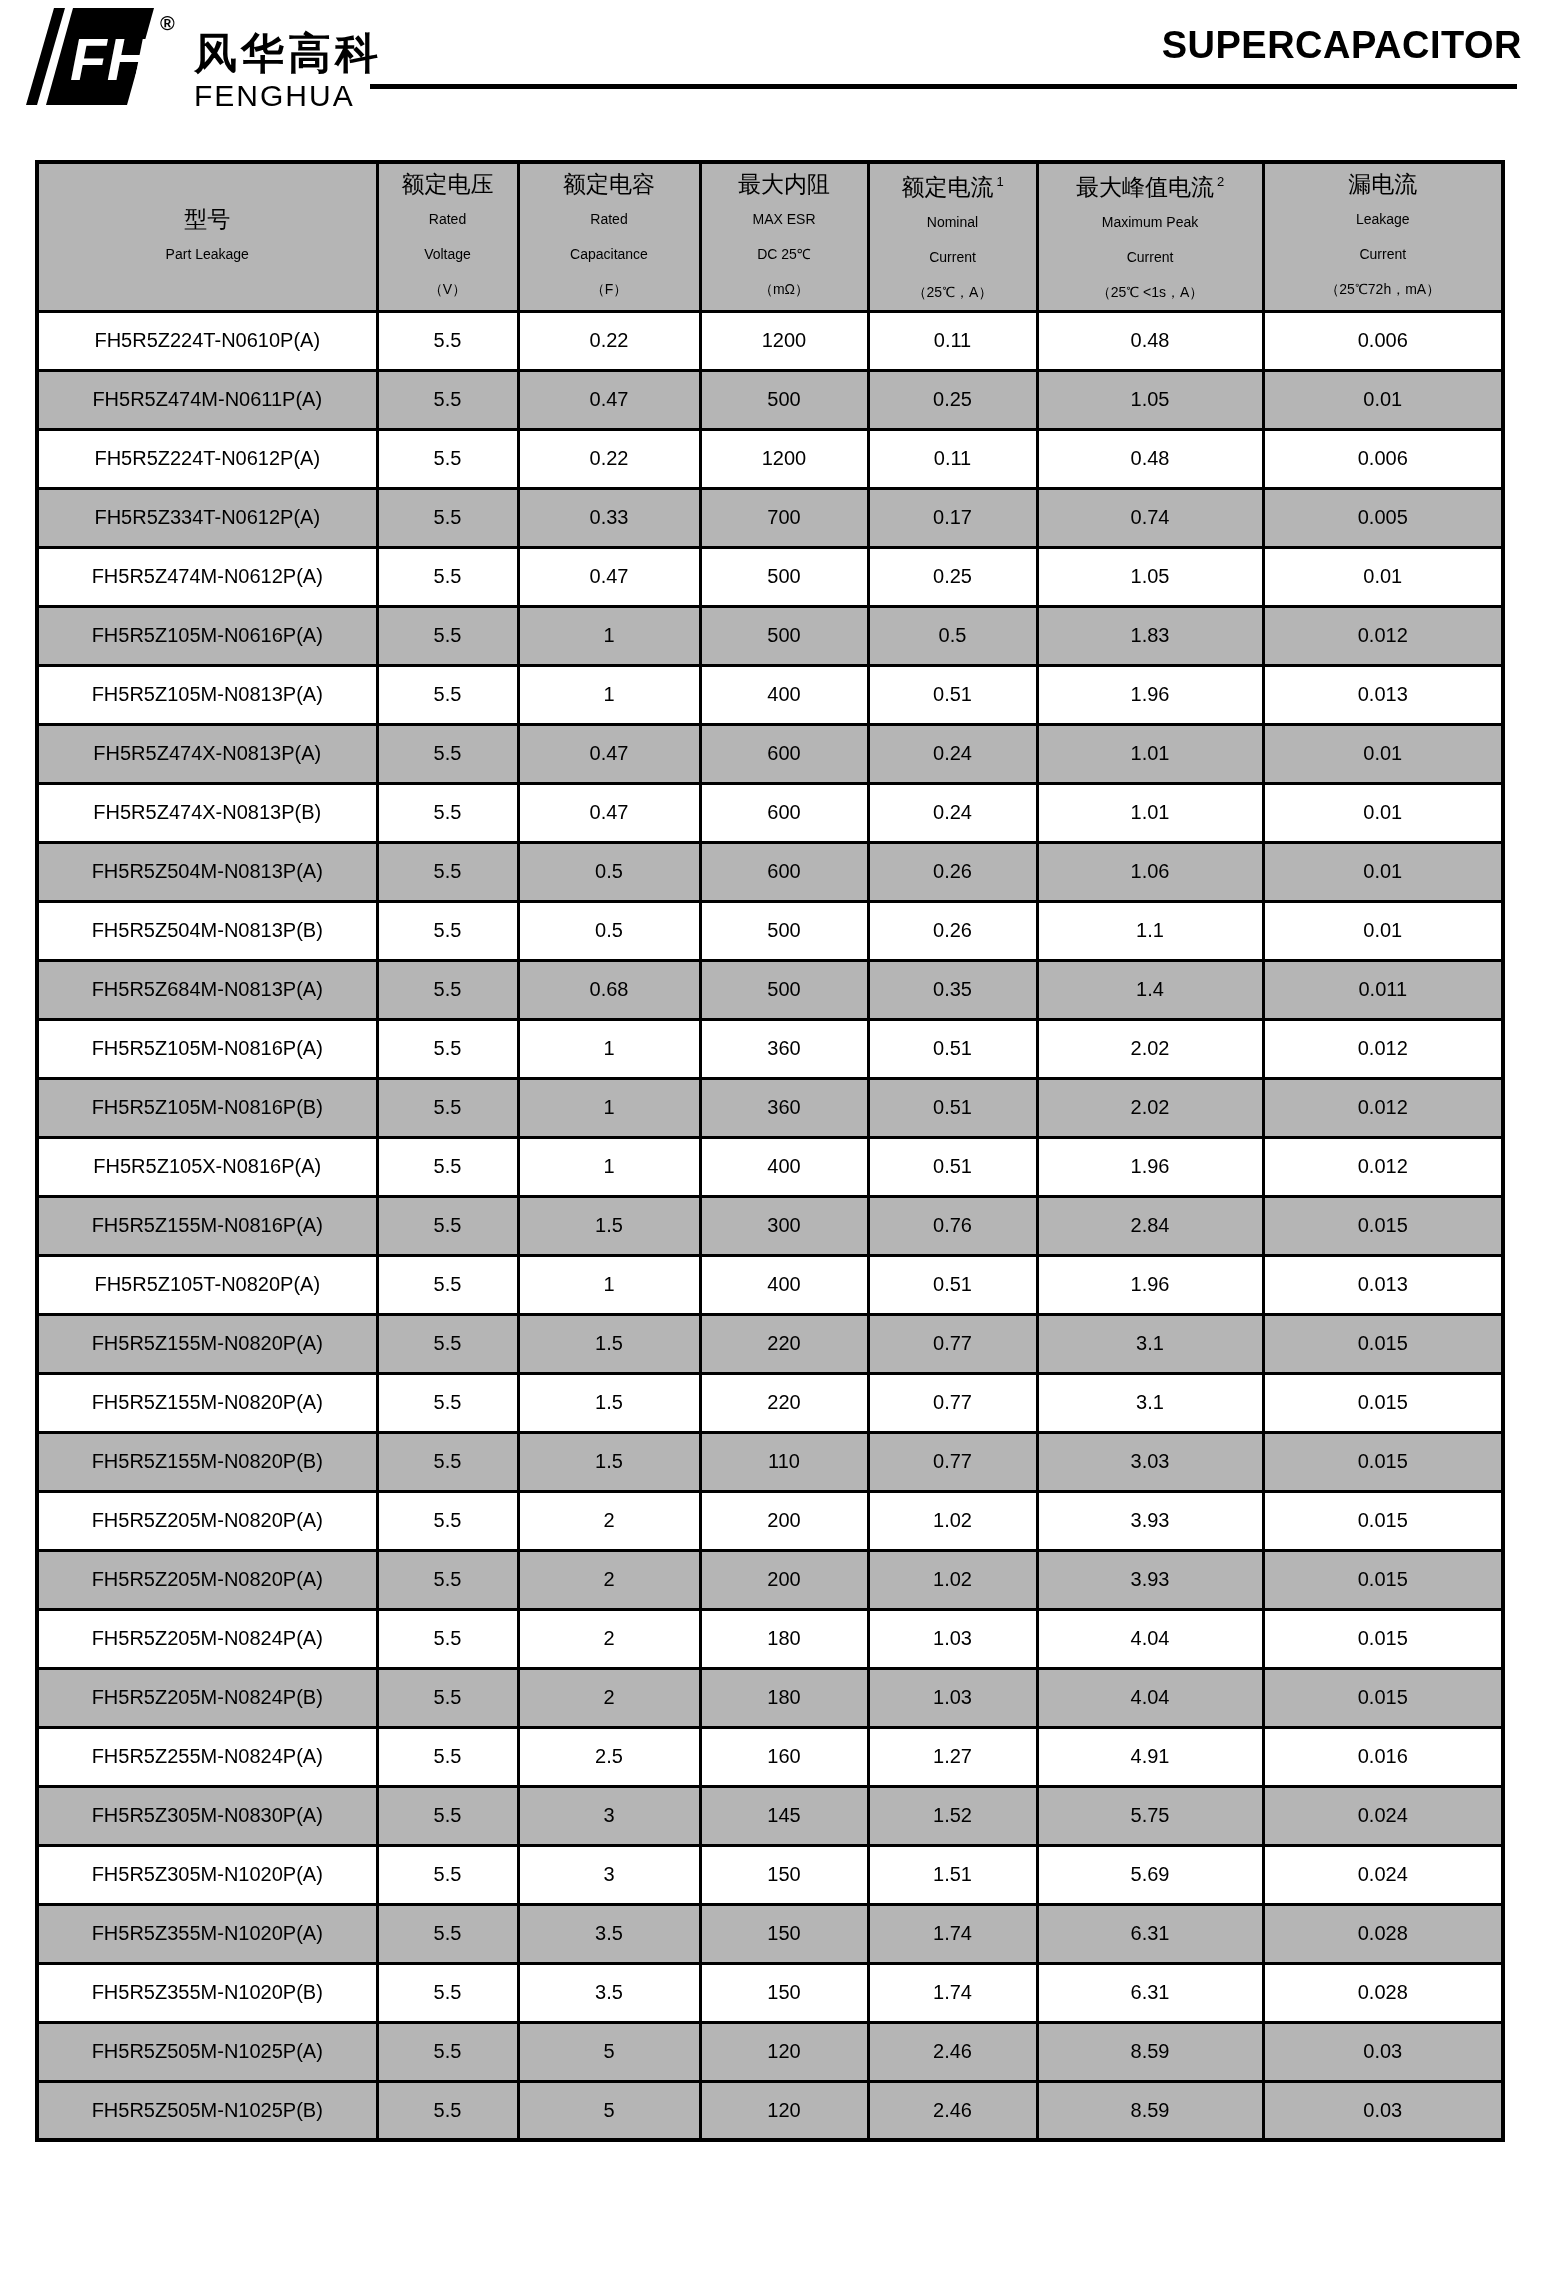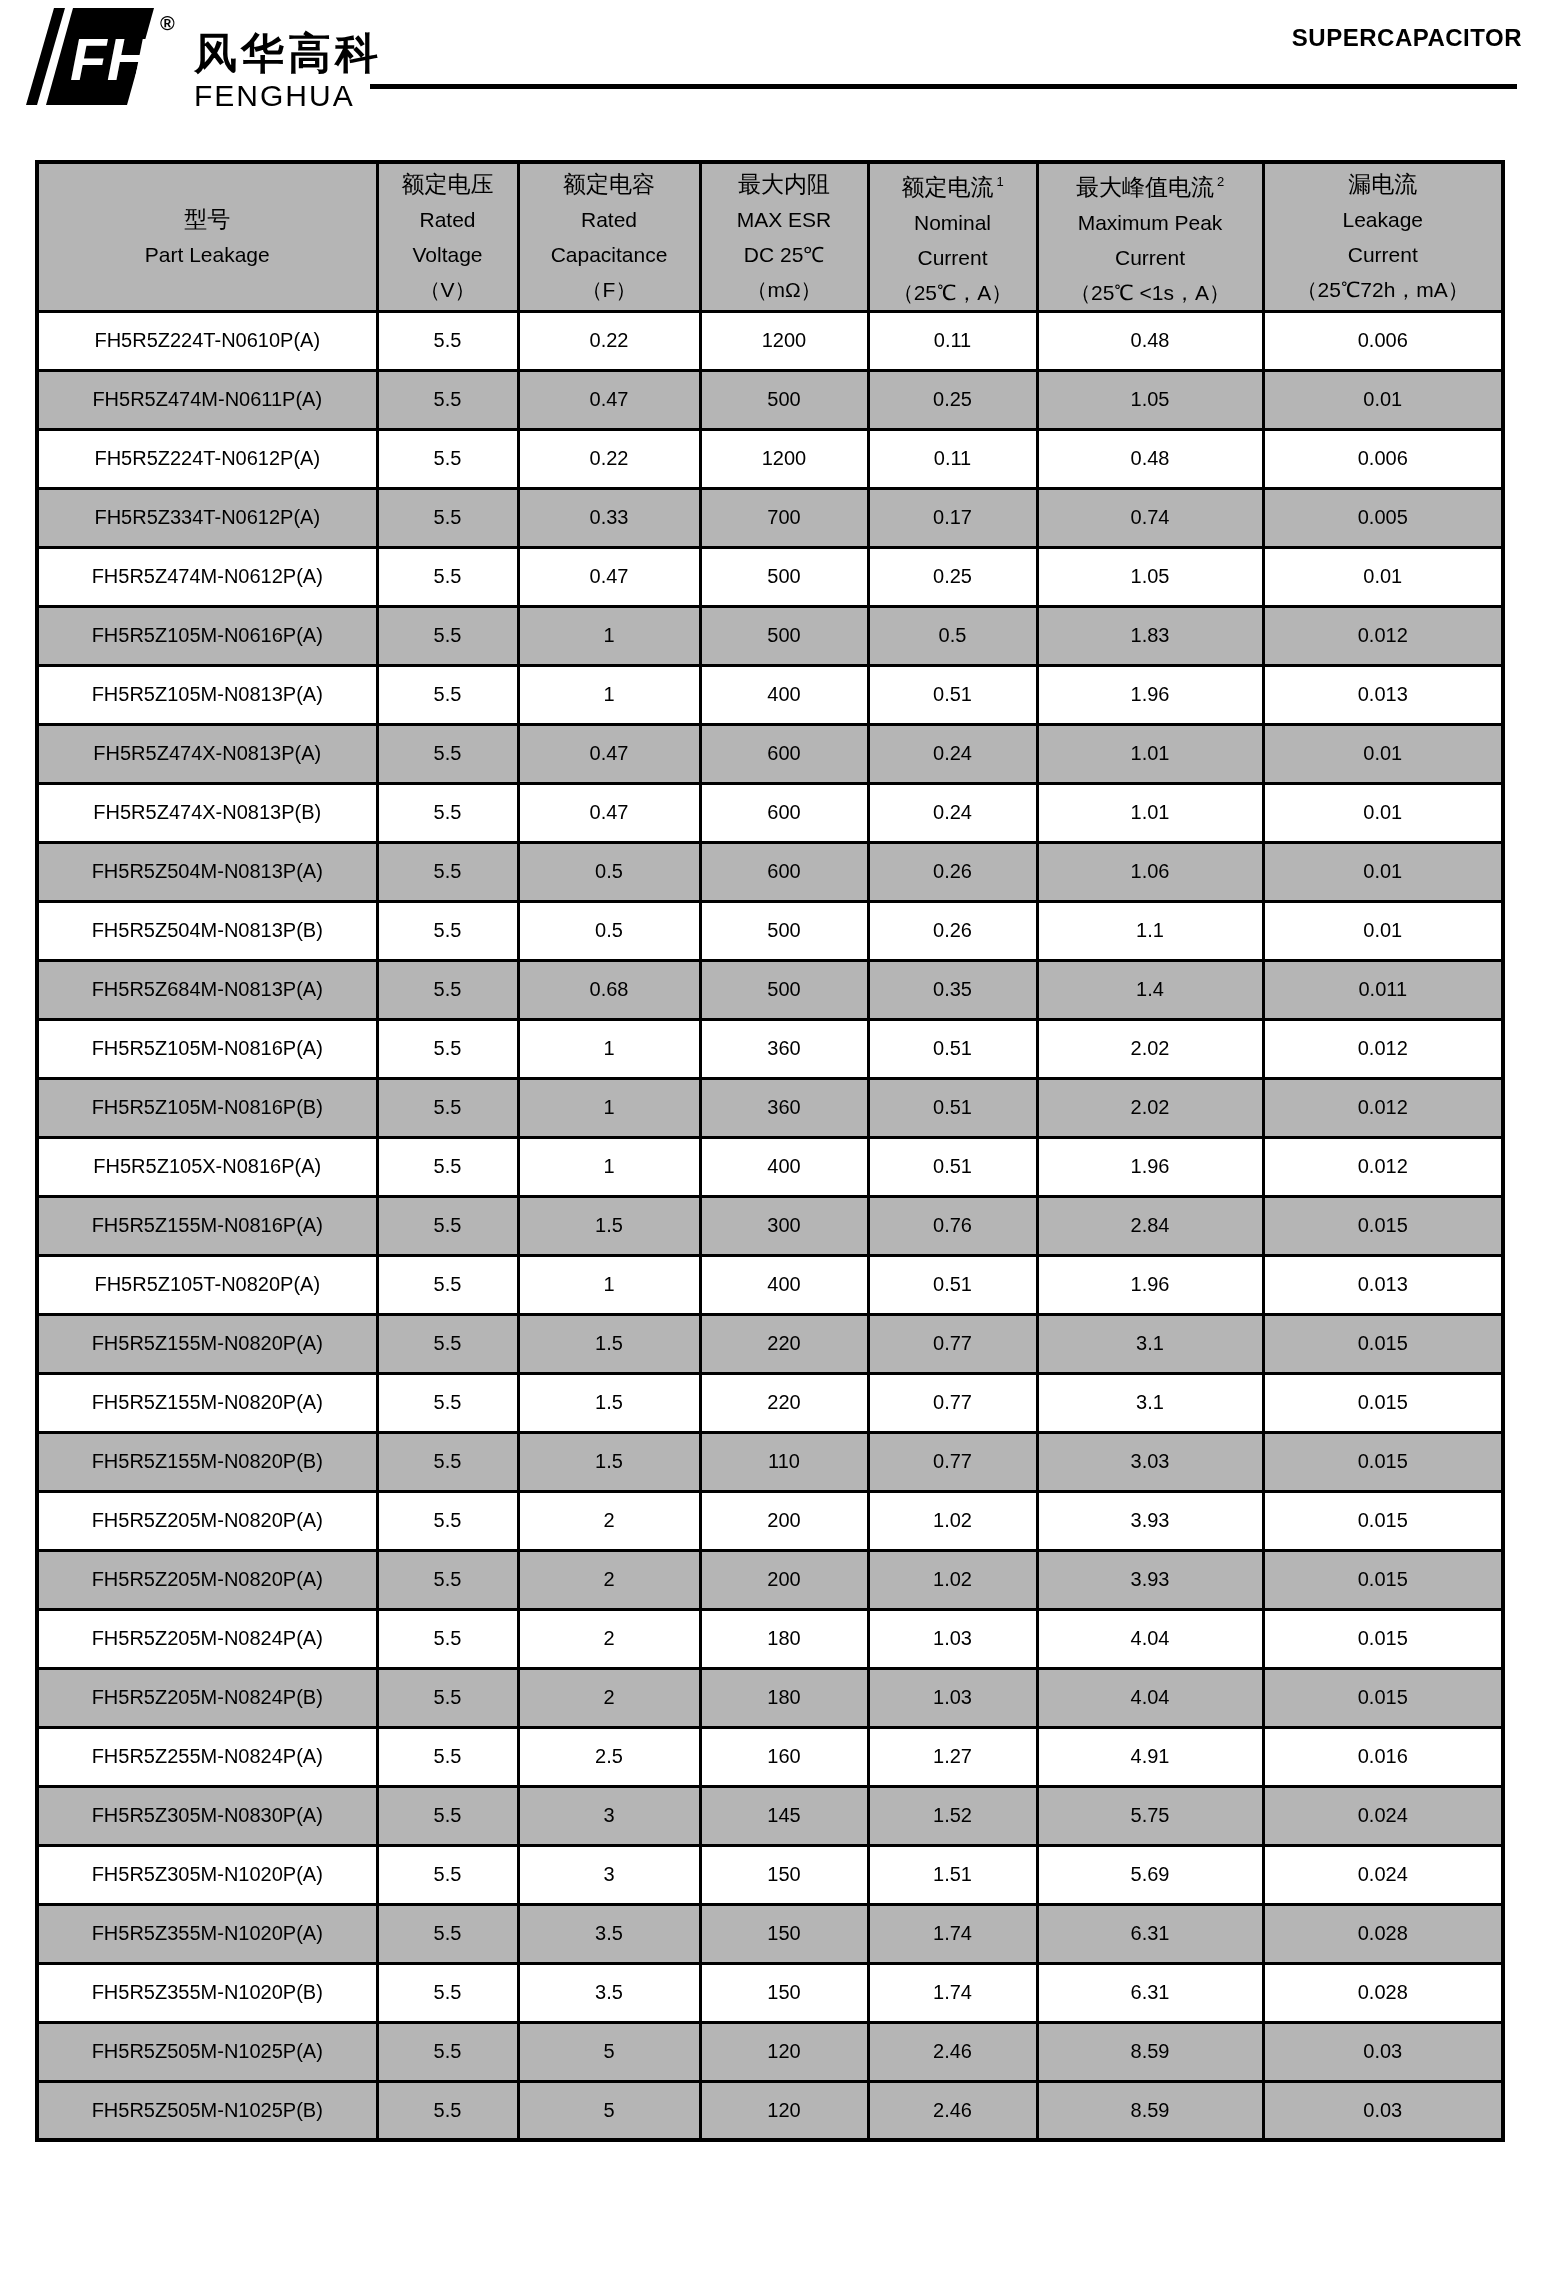--- a/index.html
+++ b/index.html
@@ -14,21 +14,21 @@
 
   
   .page-header { position: absolute; left: 12px; top: 0; width: 1543px; height: 160px; }
   .logo { position: absolute; left: 12px; top: 6px; width: 430px; height: 108px; }
   .logo svg { position: absolute; left: 0; top: 2px; }
   .reg-mark { position: absolute; left: 136px; top: 6px; font-size: 20px; font-weight: bold; }
   .brand { position: absolute; left: 170px; top: 6px; white-space: nowrap; margin-top: 16px; }
   .brand-zh { font-size: 43px; font-weight: bold; letter-spacing: 4px; line-height: 50px; }
   .brand-en { font-size: 30px; font-weight: normal; letter-spacing: 2px; line-height: 34px; margin-top: 1px; }
   .header-rule { position: absolute; left: 358px; top: 84px; width: 1147px; height: 5px; background: var(--border, #000); }
-  .product-title { position: absolute; top: 24px; right: 33px; font-size: 24px; font-weight: bold; letter-spacing: 0.5px; }
+  .product-title { position: absolute; top: 24px; right: 33px; font-size: 38px; font-weight: bold; letter-spacing: 0.5px; }
 
   
   .spec-table {
     position: absolute; left: 35px; top: 160px;
     width: 1466px;
     border-collapse: collapse;
     table-layout: fixed;
     border: 4px solid var(--border, #000);
   }
   .spec-table th, .spec-table td {
@@ -37,21 +37,21 @@
     vertical-align: middle;
     padding: 0;
     overflow: hidden;
   }
   .spec-table thead th {
     height: 144px;
     background: var(--shade, #b5b5b5);
     font-weight: normal;
   }
   .h-zh { font-size: 23px; line-height: 35px; }
-  .h-en { font-size: 21px; line-height: 35px; }
+  .h-en { font-size: 14px; line-height: 35px; }
   .h-zh sup { font-size: 13px; margin-left: 3px; }
   .spec-table tbody td {
     height: 59px;
     font-size: 20px;
     background: #ffffff;
   }
   .spec-table tbody tr.shaded td { background: var(--shade, #b5b5b5); }
 </style>
 </head>
 <body style="--shade: #b5b5b5; --border: #000000; --text: #000000; --page-background: #ffffff;">

